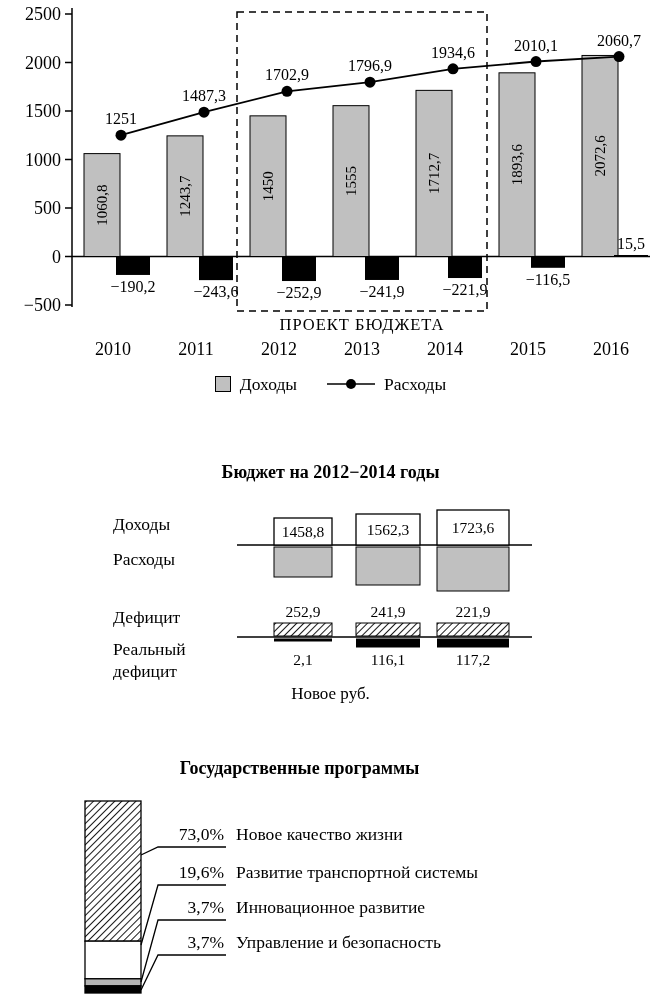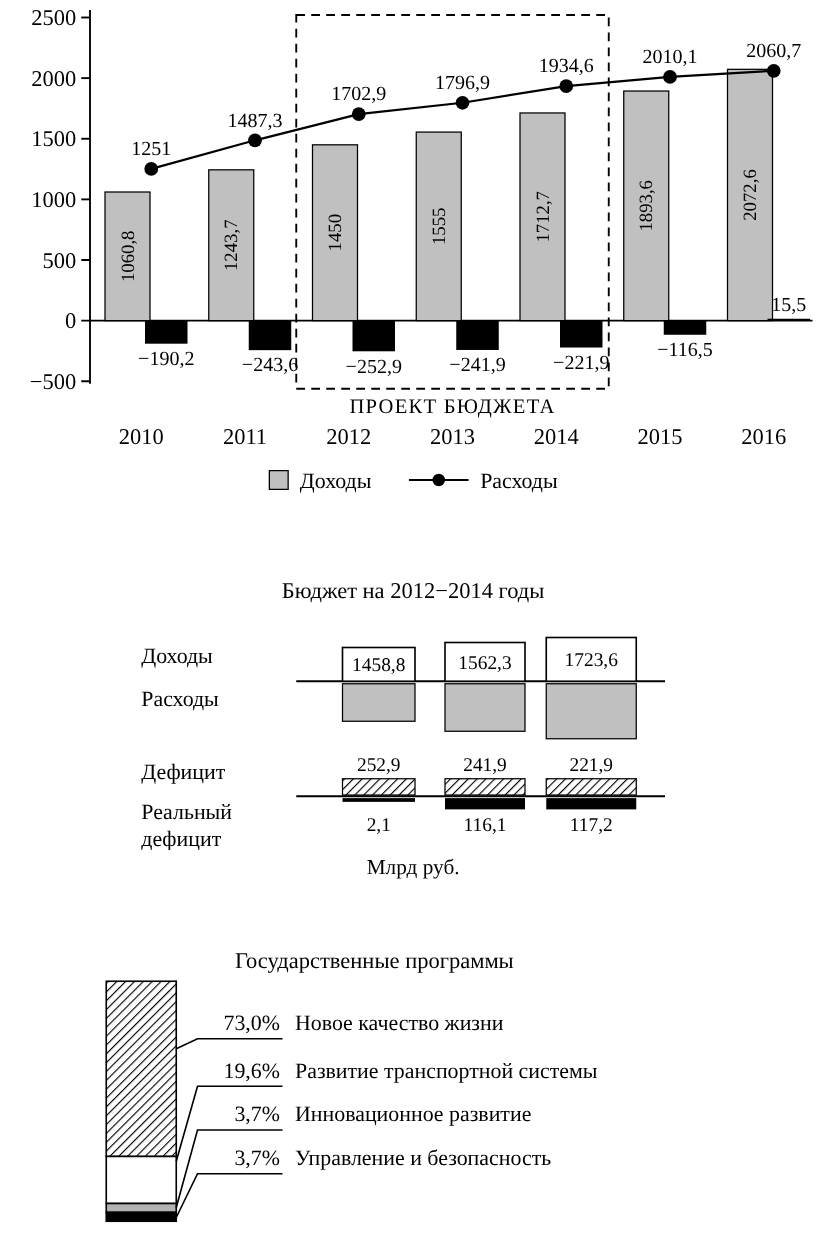--- a/index.html
+++ b/index.html
@@ -5,23 +5,23 @@
   html,body{margin:0;padding:0;background:#fff;}
   body{font-family:"Liberation Serif",serif;color:#000;}
   .page{width:661px;height:1001px;overflow:hidden;background:#fff;margin:0 auto;position:relative;}
   svg{display:block;}
   svg text{font-family:"Liberation Serif",serif;fill:#000;}
   .legend{display:flex;align-items:center;justify-content:center;gap:30px;height:44px;font-size:17.5px;}
   .legend-item{display:flex;align-items:center;gap:9px;}
   .sw{width:16px;height:16px;display:inline-block;border:1px solid #000;box-sizing:border-box;}
   .sw.gray{background:#c0c0c0;}
   .sw.black{background:#000;}
-  .sec-title{text-align:center;font-weight:normal;font-size:18px;margin:0;}
+  .sec-title{text-align:center;font-weight:bold;font-size:18px;margin:0;}
   #sec2 .sec-title{margin:56px 0 12px 0;}
-  #sec3 .sec-title{margin:54px 0 0 0;padding-right:62px;}
+  #sec3 .sec-title{margin:54px 0 16px 0;padding-right:62px;}
   .unit{text-align:center;font-size:17px;margin-top:4px;}
 </style>
 </head>
 <body>
 
 <div class="page">
 
   <section id="sec1">
     <svg id="chart1" width="661" height="362">
         <rect x="237" y="12" width="250" height="299" fill="none" stroke="#000" stroke-width="1.5" stroke-dasharray="7 5"></rect>
@@ -139,21 +139,21 @@
         <rect x="356" y="128" width="64" height="13" fill="url(#hatch2)" stroke="#000" stroke-width="1"></rect>
         <text x="473" y="122" font-size="15.5" text-anchor="middle">221,9</text>
         <rect x="437" y="128" width="72" height="13" fill="url(#hatch2)" stroke="#000" stroke-width="1"></rect>
         <rect x="274" y="143.5" width="58" height="3" fill="#000"></rect>
         <text x="303" y="170" font-size="15.5" text-anchor="middle">2,1</text>
         <rect x="356" y="143.5" width="64" height="9" fill="#000"></rect>
         <text x="388" y="170" font-size="15.5" text-anchor="middle">116,1</text>
         <rect x="437" y="143.5" width="72" height="9" fill="#000"></rect>
         <text x="473" y="170" font-size="15.5" text-anchor="middle">117,2</text>
       </svg>
-    <div class="unit">Млрд руб.</div>
+    <div class="unit">Новое руб.</div>
   </section>
 
   <section id="sec3">
     <h2 class="sec-title">Государственные программы</h2>
     <svg id="chart3" width="661" height="215">
         <defs>
           <pattern id="hatch3" width="5" height="5" patternUnits="userSpaceOnUse" patternTransform="rotate(45)">
             <rect x="0" y="0" width="5" height="5" fill="#fff"></rect>
             <line x1="0" y1="0" x2="0" y2="5" stroke="#000" stroke-width="1.8"></line>
           </pattern>

